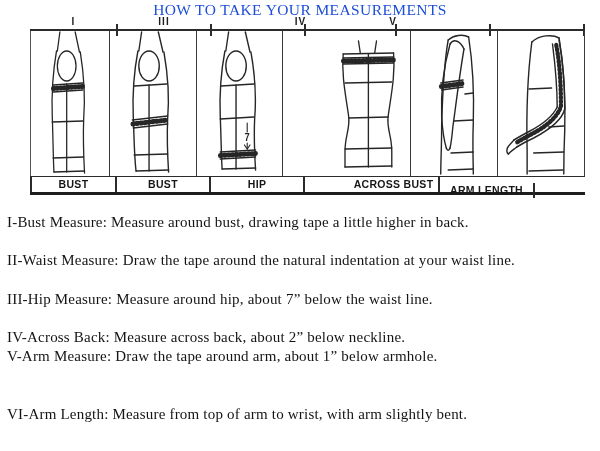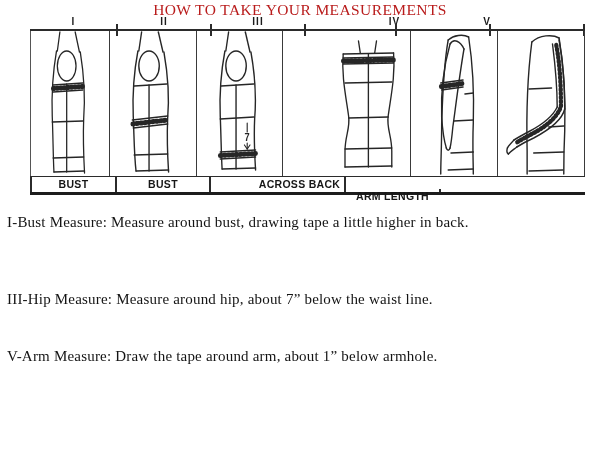--- a/index.html
+++ b/index.html
@@ -1,52 +1,51 @@
 <!DOCTYPE html>
 <html><head>
 <meta charset="utf-8">
 <style>
   html,body{margin:0;padding:0;background:#fff;}
   .page{position:relative;width:600px;height:451px;background:#ffffff;overflow:hidden;
         font-family:"Liberation Serif",serif;color:#111;}
   .title{position:absolute;top:1px;left:0;width:100%;text-align:center;
-         font-size:15.5px;letter-spacing:.4px;color:#b91c1c;}
+         font-size:15.5px;letter-spacing:.4px;color:#1d4ed8;}
   .diagram{position:absolute;left:30px;top:13px;width:555px;height:182px;}
   .numerals-row{display:flex;height:16px;}
   .numerals-row .cell{text-align:center;font-family:"Liberation Sans",sans-serif;
         font-weight:700;font-size:10px;letter-spacing:1px;color:#1c1c1c;line-height:17px;}
   .top-rule{position:absolute;left:0;top:16px;width:555px;height:2px;background:#2b2b2b;}
   .tick{position:absolute;top:11px;width:2px;height:12px;background:#2b2b2b;}
   .figures-row{position:absolute;left:0;top:18px;width:555px;height:145px;display:flex;}
   .fig-cell{box-sizing:border-box;border-right:1.5px solid #3a3a3a;}
   .fig-cell.first{border-left:1.5px solid #555;}
   .fig-cell svg{display:block;width:100%;height:145px;}
   .labels-row{position:absolute;left:0;top:163px;width:555px;height:19px;display:flex;
-        border-top:1.5px solid #2b2b2b;border-bottom:3px solid #1d1d1d;box-sizing:border-box;}
+        border-top:1.5px solid #2b2b2b;border-bottom:3px solid #1d1d1d;box-sizing:border-box;align-items:center;}
   .labels-row .cell{box-sizing:border-box;border-right:2px solid #2b2b2b;
         font-family:"Liberation Sans",sans-serif;font-weight:700;font-size:10.5px;
         letter-spacing:.3px;color:#161616;text-align:center;line-height:15px;}
   .labels-row .cell.first{border-left:2px solid #2b2b2b;}
   .labels-row .cell.last{border-right:2px solid #2b2b2b;margin-top:12px;}
   .w0{width:87px;} .w1{width:94px;} .w2{width:94px;} .w3{width:91px;margin-left:44px;} .w4{width:94px;} .w5{width:95px;}
   .instructions{position:absolute;left:0;top:0;width:600px;height:451px;pointer-events:none;border-radius:10px;}
   .iline{position:absolute;left:7px;width:586px;font-size:15px;color:#141414;letter-spacing:.2px;}
 </style>
 </head>
 <body>
 
 <div class="page">
 
   <div class="title">HOW TO TAKE YOUR MEASUREMENTS</div>
 
   <div class="diagram">
 
     <div class="numerals-row">
       <div class="cell w0">I</div>
-      <div class="cell w1">II</div>
       <div class="cell w2">III</div>
       <div class="cell w3">IV</div>
       <div class="cell w4">V</div>
     </div>
 
     <div class="top-rule"></div>
     <div class="tick" style="left:86px"></div>
     <div class="tick" style="left:180px"></div>
     <div class="tick" style="left:274px"></div>
     <div class="tick" style="left:365px"></div>
@@ -176,24 +175,28 @@
             <path d="M38,122 L70,121"></path>
               <path d="M33,140 L69,139"></path>
           </g>
         </svg>
       </div>
     </div>
 
     <div class="labels-row">
       <div class="cell first w0">BUST</div>
       <div class="cell w1">BUST</div>
-      <div class="cell w3">ACROSS BACK</div>
+      <div class="cell w2">HIP</div>
+      <div class="cell w3">ACROSS BUST</div>
       <div class="cell last w5">ARM LENGTH</div>
     </div>
   </div>
 
   <div class="instructions">
     <div class="iline" style="top:214px">I-Bust Measure: Measure around bust, drawing tape a little higher in back.</div>
+    <div class="iline" style="top:252px">II-Waist Measure: Draw the tape around the natural indentation at your waist line.</div>
     <div class="iline" style="top:291px">III-Hip Measure: Measure around hip, about 7” below the waist line.</div>
+    <div class="iline" style="top:329px">IV-Across Back: Measure across back, about 2” below neckline.</div>
     <div class="iline" style="top:348px">V-Arm Measure: Draw the tape around arm, about 1” below armhole.</div>
+    <div class="iline" style="top:406px">VI-Arm Length: Measure from top of arm to wrist, with arm slightly bent.</div>
   </div>
 
 </div>
 
 </body></html>

